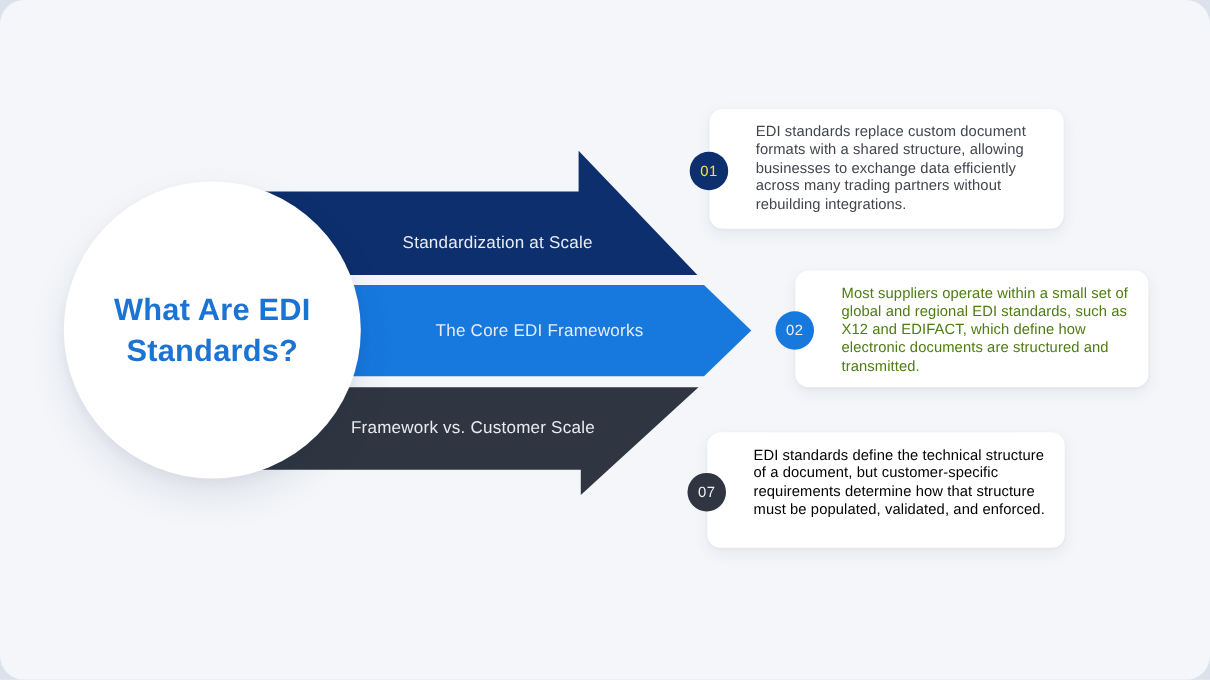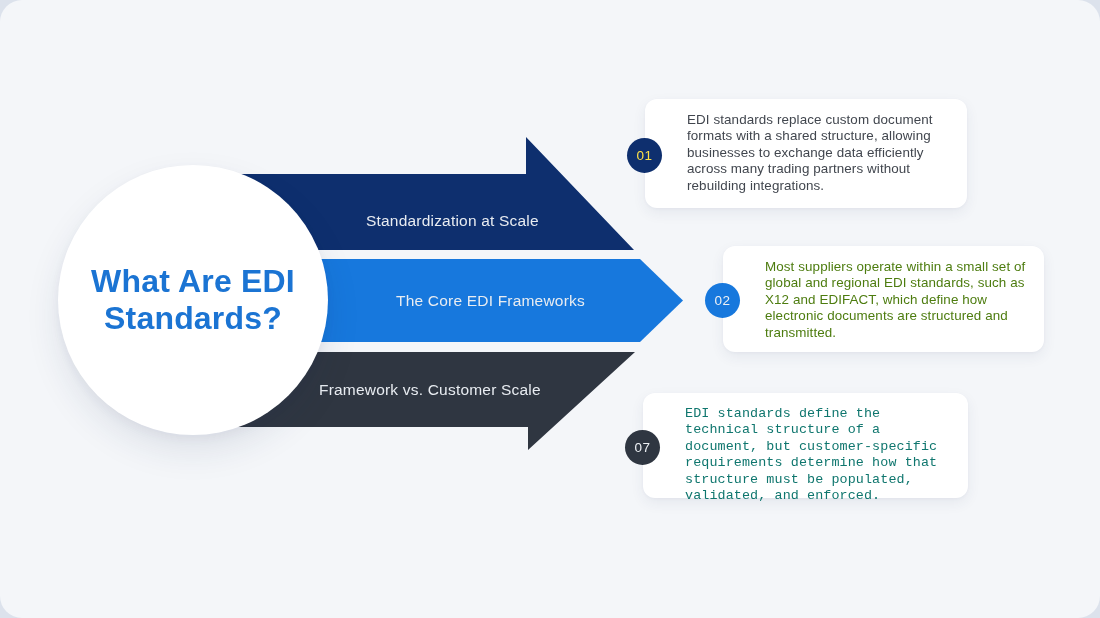--- a/index.html
+++ b/index.html
@@ -35,21 +35,21 @@
     position: absolute;
     left: 58px; top: 165px;
     width: 270px; height: 270px;
     border-radius: 50%;
     background: #ffffff;
     box-shadow: 0 16px 34px rgba(30,45,90,0.10), 0 4px 10px rgba(30,45,90,0.05);
     display: flex; align-items: center; justify-content: center;
     text-align: center;
   }
   .title-text {
-    font-size: 32px;
+    font-size: 28px;
     font-weight: 700;
     line-height: 37px;
     letter-spacing: 0.2px;
   }
   .title-text span { display: block; }
   .card {
     position: absolute;
     background: #ffffff;
     border-radius: 12px;
     box-shadow: 0 5px 14px rgba(40,55,95,0.07), 0 1px 3px rgba(40,55,95,0.04);
@@ -108,16 +108,16 @@
     <div class="badge" style="background: rgb(23, 120, 221); color: rgb(238, 241, 245);">
       <span>02</span>
     </div>
     <p class="desc" style="color: #4d7c0f;">Most suppliers operate within a small set of global and regional EDI standards, such as X12 and EDIFACT, which define how electronic documents are structured and transmitted.</p>
   </div>
 
   <div class="card c3" style="background: rgb(255, 255, 255);">
     <div class="badge" style="background: rgb(47, 54, 65); color: rgb(238, 241, 245);">
       <span>07</span>
     </div>
-    <p class="desc" style="color: #0f766e; font-family: Liberation Mono, monospace;">EDI standards define the technical structure of a document, but customer-specific requirements determine how that structure must be populated, validated, and enforced.</p>
+    <p class="desc" style="color: #000000;">EDI standards define the technical structure of a document, but customer-specific requirements determine how that structure must be populated, validated, and enforced.</p>
   </div>
 
 </div>
 
 </body></html>

